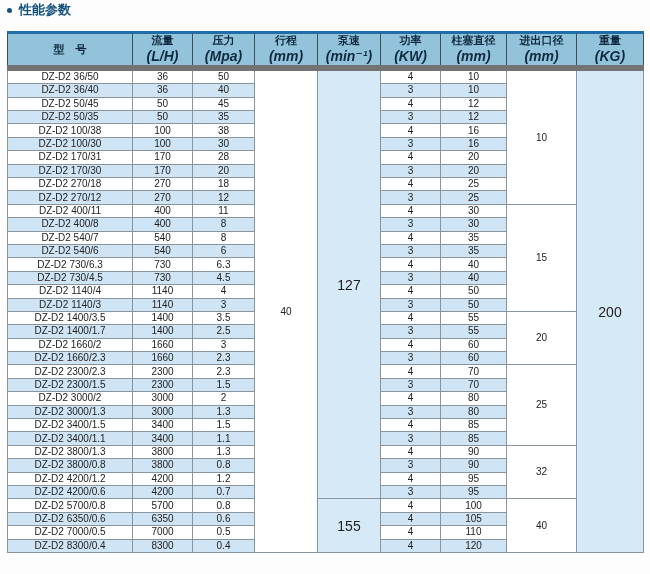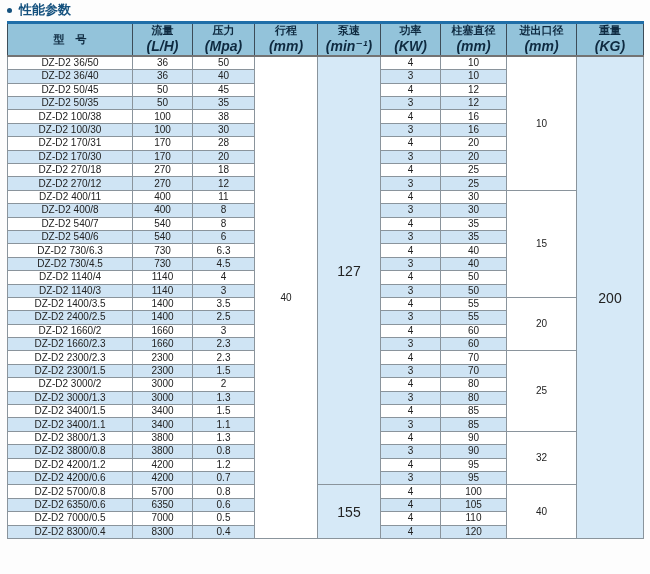--- a/index.html
+++ b/index.html
@@ -13,36 +13,36 @@
     --top-rule:#1f6ea8;
   }
   *{box-sizing:border-box;}
   html,body{margin:0;padding:0;}
   body{
     width:650px;height:574px;background:#fdfdfd;overflow:hidden;
     font-family:"Liberation Sans","DejaVu Sans",sans-serif;
   }
   .title-row{
     display:flex;align-items:center;gap:7px;
-    padding:3px 0 4px 7px;color:var(--title);
+    padding:3px 0 14px 7px;color:var(--title);
     font-weight:bold;font-size:13px;line-height:14px;
   }
   .bullet{width:5px;height:5px;border-radius:50%;background:var(--title);flex:0 0 auto;}
   table.perf{
     border-collapse:collapse;table-layout:fixed;width:636px;margin-left:7px;
     border:1px solid var(--outer-border);
     border-top:3px solid var(--top-rule);
   }
   thead th{
     background:var(--header-bg);color:var(--header-text);
     font-size:11px;font-weight:bold;line-height:1.25;
     height:33px;padding:0;border:1px solid var(--outer-border);
     vertical-align:middle;text-align:center;
   }
-  thead tr{border-bottom:2px solid #737373;}
+  thead tr{border-bottom:6px solid #737373;}
   th .h2{display:block;font-size:14px;font-style:italic;}
   tbody td{
     border:1px solid var(--border);
     font-size:10px;color:#222;text-align:center;vertical-align:middle;
     height:13.4px;line-height:12px;padding:0;
     background:#fff;
   }
   tr.stripe td{background:var(--stripe-bg);}
   tbody td.cell-white{background:#fff;}
   tbody td.cell-blue{background:var(--merged-blue-bg);font-size:14px;}
@@ -233,21 +233,21 @@
         </tr>
         <tr>
           <td>DZ-D2 1400/3.5</td>
           <td>1400</td>
           <td>3.5</td>
           <td>4</td>
           <td>55</td>
           <td class="cell-white" rowspan="4">20</td>
         </tr>
         <tr class="stripe">
-          <td>DZ-D2 2400/2.5</td>
+          <td>DZ-D2 1400/1.7</td>
           <td>1400</td>
           <td>2.5</td>
           <td>3</td>
           <td>55</td>
         </tr>
         <tr>
           <td>DZ-D2 1660/2</td>
           <td>1660</td>
           <td>3</td>
           <td>4</td>

